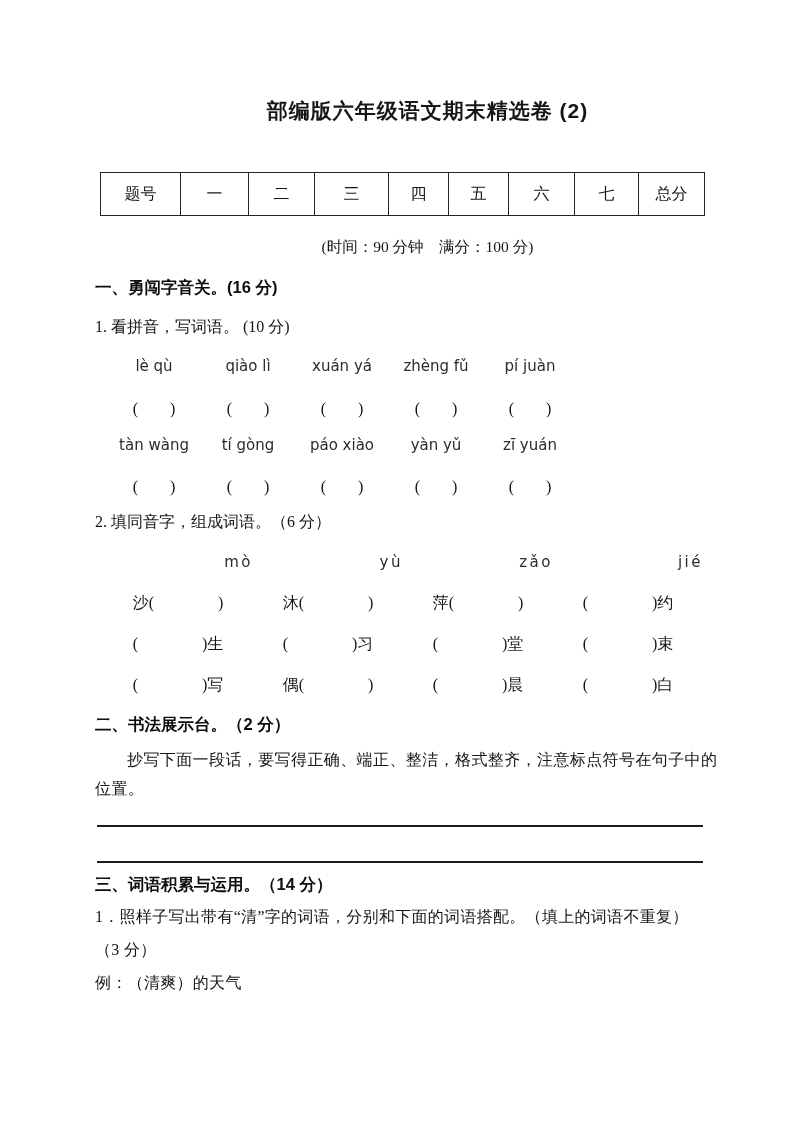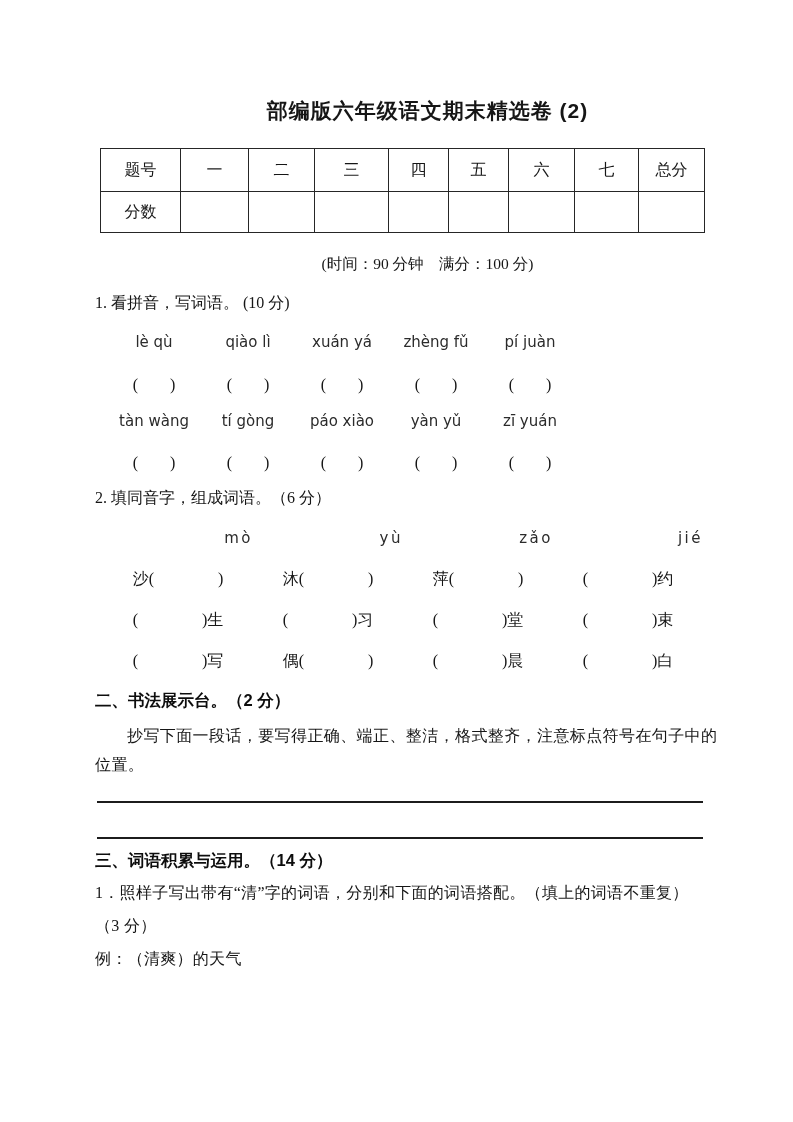--- a/index.html
+++ b/index.html
@@ -10,21 +10,21 @@
     font-family: "Liberation Serif", "DejaVu Serif", serif;
     color: #161616;
   }
   .title {
     text-align: center;
     font-family: "Liberation Sans", "DejaVu Sans", sans-serif;
     font-weight: bold; font-size: 21px; line-height: 28px; letter-spacing: 1px;
   }
   table.score {
     border-collapse: collapse; table-layout: fixed;
-    margin: 23px 0 0 5px; width: 604px;
+    margin: 47px 0 0 5px; width: 604px;
   }
   table.score td {
     border: 1.5px solid #262626; text-align: center;
     font-size: 16px; padding: 0;
   }
   tr.score-r1 { height: 43px; }
   tr.score-r2 { height: 41px; }
   .info { margin-top: 20px; text-align: center; font-size: 15.5px; line-height: 22px; }
   .sec-heading {
     font-family: "Liberation Sans", "DejaVu Sans", sans-serif;
@@ -88,36 +88,26 @@
       <td>题号</td>
       <td>一</td>
       <td>二</td>
       <td>三</td>
       <td>四</td>
       <td>五</td>
       <td>六</td>
       <td>七</td>
       <td>总分</td>
     </tr>
-    <tr class="score-r2">
-      <td>分数</td>
-      <td></td>
-      <td></td>
-      <td></td>
-      <td></td>
-      <td></td>
-      <td></td>
-      <td></td>
-      <td></td>
-    </tr>
   </tbody>
     </table>
 
   <div class="info">(时间：90 分钟　满分：100 分)</div>
 
+  <div class="sec-heading h-sec1">一、勇闯字音关。(16 分)</div>
 
   <div class="q-label q1-label">1. 看拼音，写词语。 (10 分)</div>
 
   <div class="prow row-py1">
     <span class="pcell py">lè qù</span>
     <span class="pcell py">qiào lì</span>
     <span class="pcell py">xuán yá</span>
     <span class="pcell py">zhèng fǔ</span>
     <span class="pcell py">pí juàn</span>
   </div>

